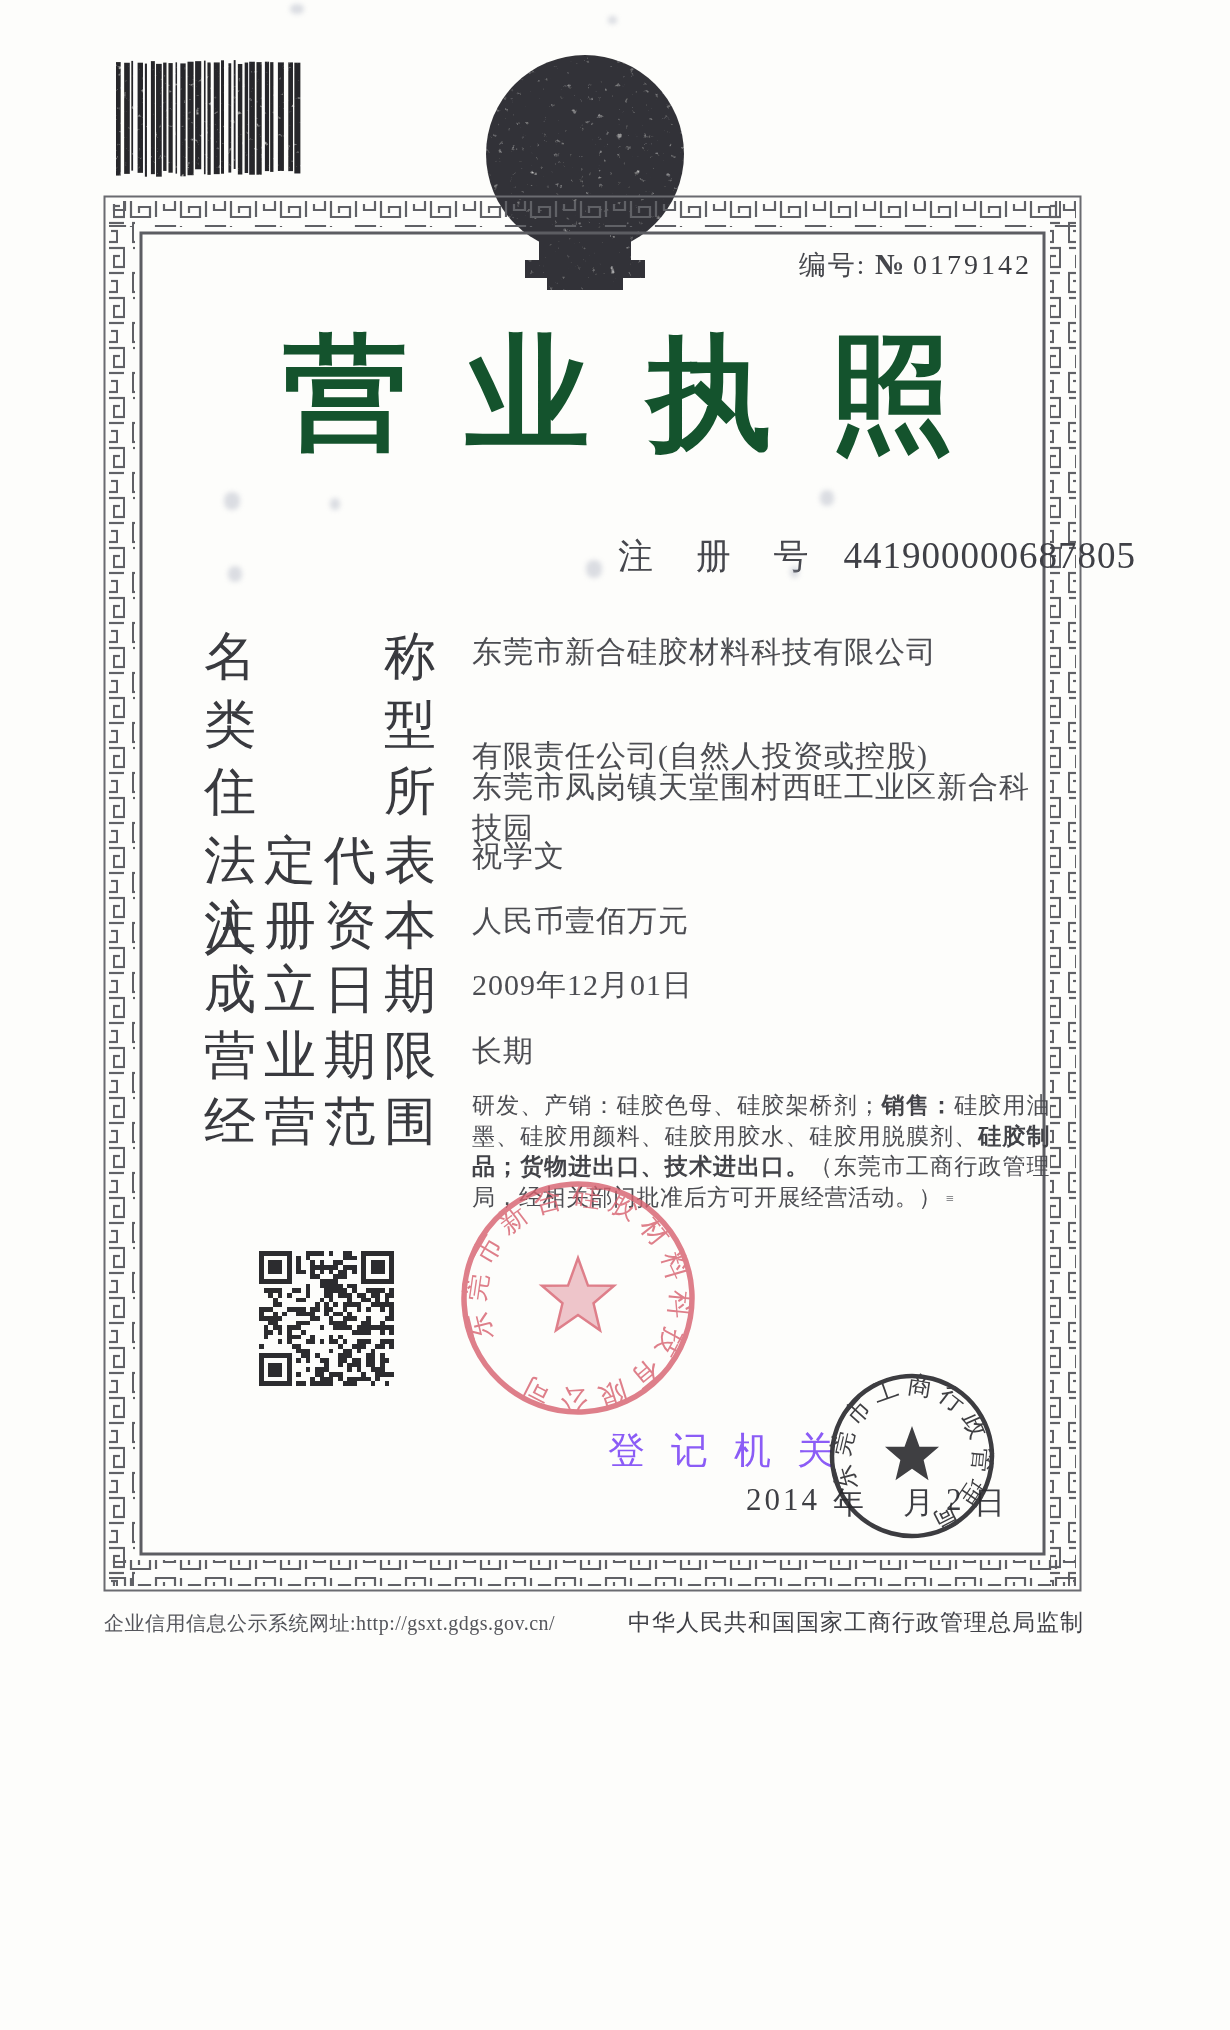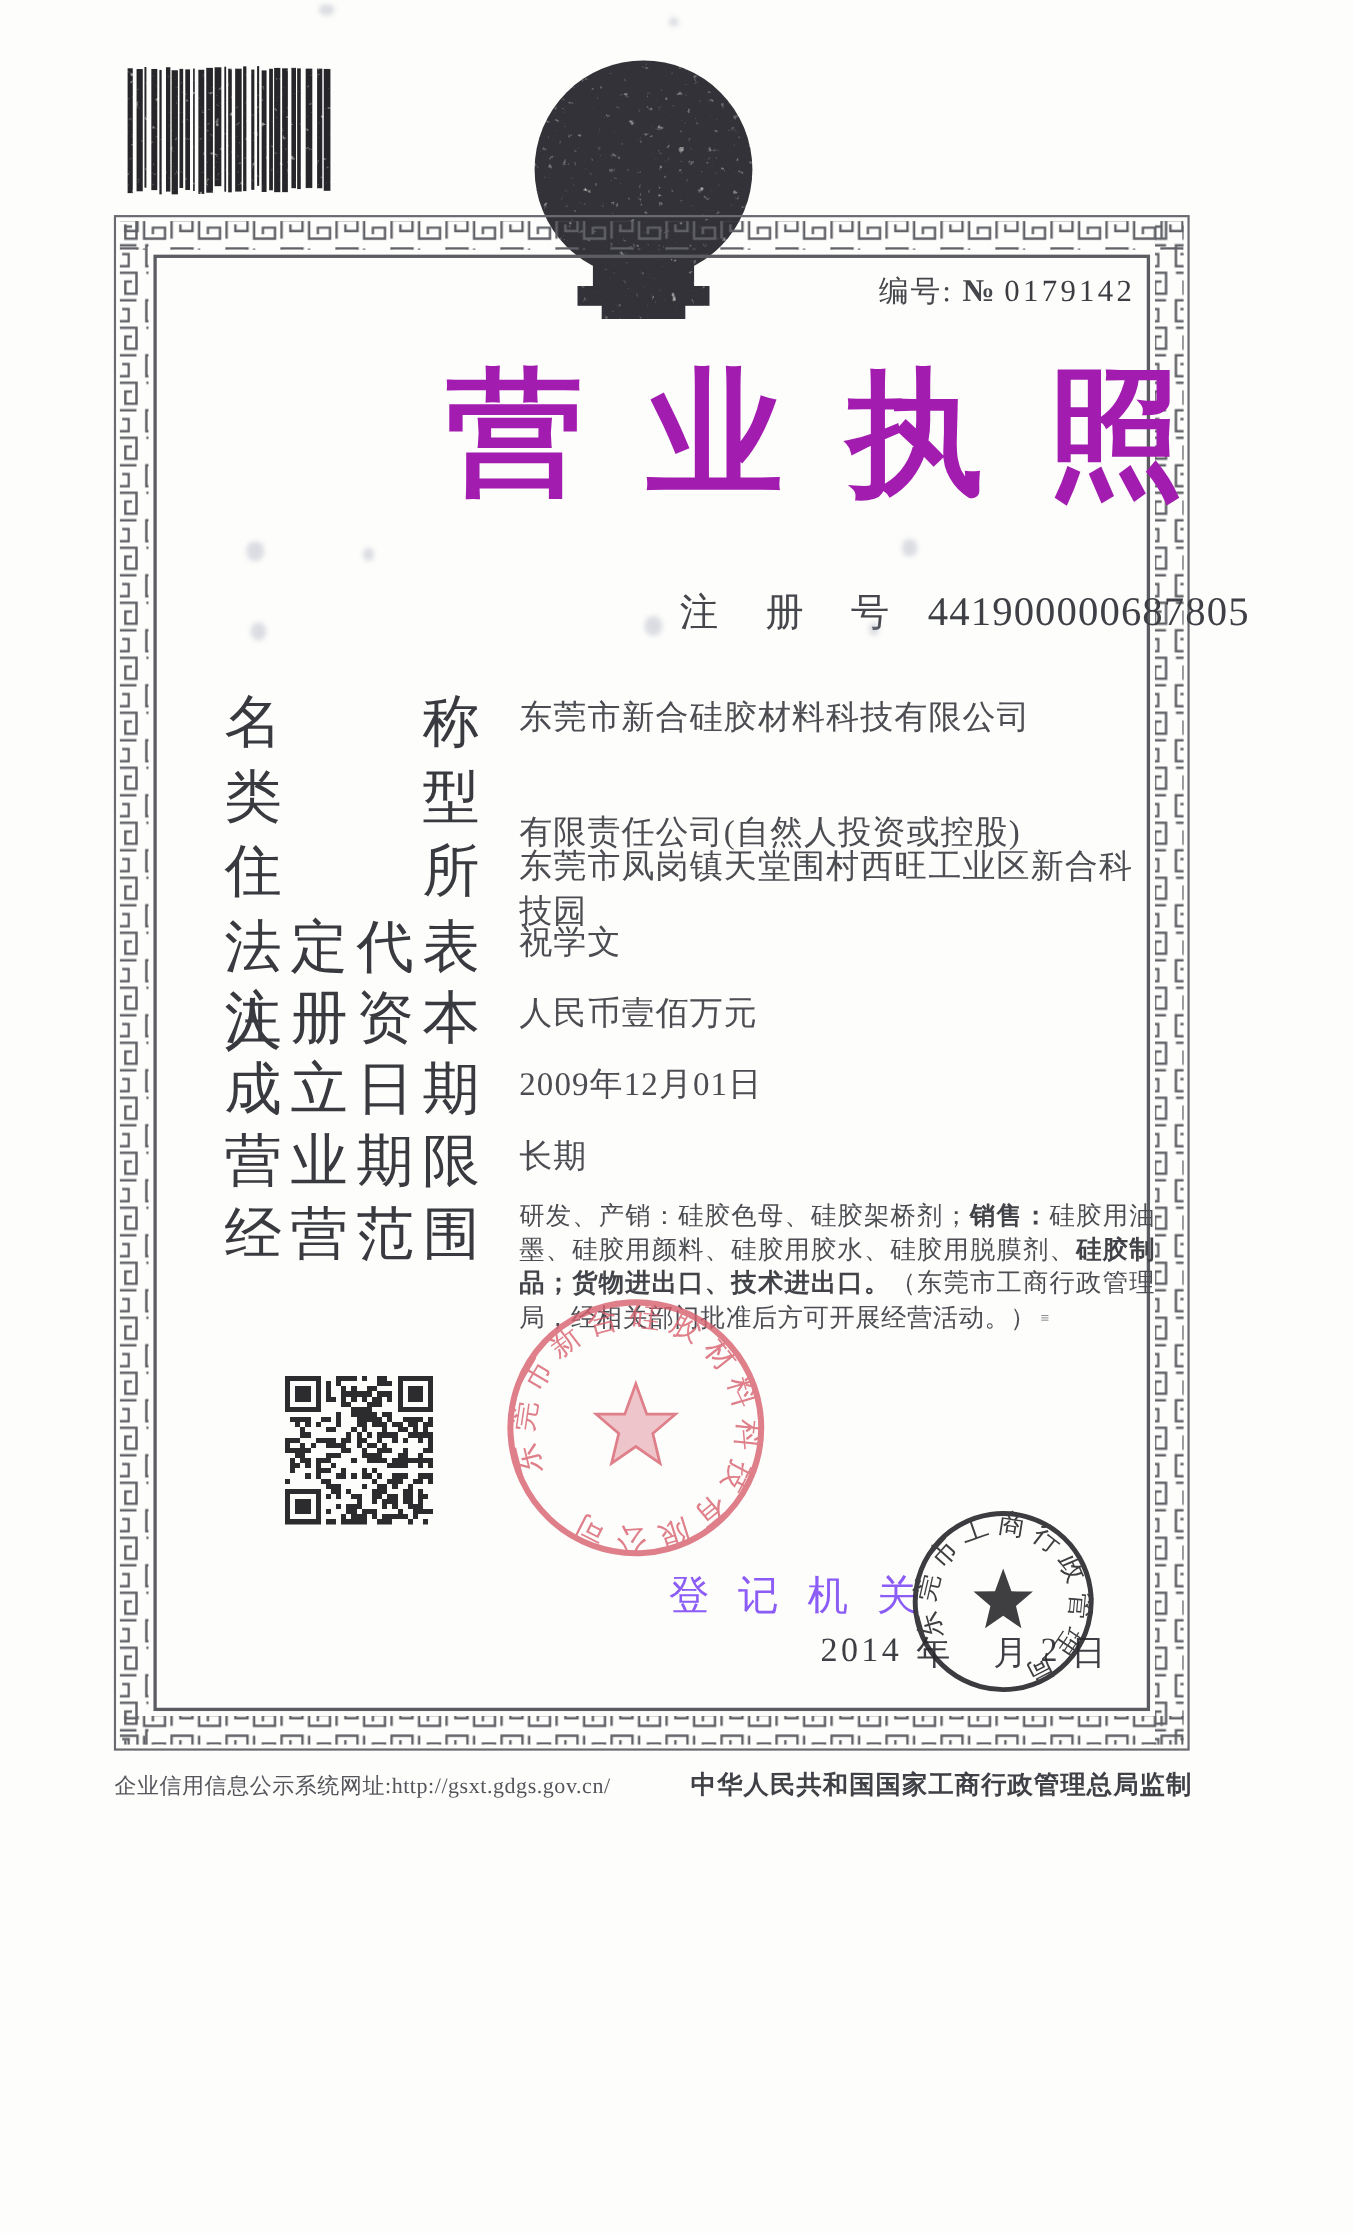--- a/index.html
+++ b/index.html
@@ -19,23 +19,23 @@
   
   #frame{left:103px;top:195px;width:979px;height:1397px;}
 
   
   #serial-line{top:247px;right:198px;font-size:27px;color:#46474c;letter-spacing:2px;white-space:nowrap;}
   #serial-line .no-mark{font-weight:bold;font-size:29px;letter-spacing:0;}
   #serial-line .serial-num{font-size:28px;letter-spacing:3px;color:#3c3d42;}
 
   
   #doc-title{
-    left:103px;top:312px;width:1031px;text-align:right;
+    left:103px;top:312px;width:1031px;text-align:center;
     font-family:"Liberation Sans", sans-serif;
-    font-size:124px;font-weight:800;color:#a21caf;
+    font-size:124px;font-weight:800;color:#14532d;
     letter-spacing:58px;text-indent:58px;white-space:nowrap;
     filter:blur(.4px);
   }
 
   
   #regno-line{top:533px;left:618px;white-space:nowrap;}
   #regno-line .reg-label{font-size:35px;letter-spacing:17px;color:#46474d;}
   #regno-line .reg-num{font-size:37px;letter-spacing:1px;color:#3f4046;margin-left:14px;}
 
   
@@ -69,21 +69,21 @@
   #registrar-label{left:608px;top:1426px;font-size:37px;letter-spacing:26px;color:#8b5cf6;white-space:nowrap;filter:blur(.3px);}
   .date-frag{top:1482px;font-size:31px;color:#3e3f44;white-space:nowrap;}
   #date-year{left:746px;letter-spacing:3px;}
   #date-year-unit{left:833px;}
   #date-month-unit{left:903px;}
   #date-day-digit{left:946px;}
   #date-day-unit{left:974px;}
 
   
   #footer-left{left:104px;top:1610px;font-size:20px;color:#54555b;letter-spacing:.5px;}
-  #footer-right{right:146px;top:1607px;font-size:23px;font-weight:700;color:#404147;letter-spacing:1px;}
+  #footer-right{right:146px;top:1607px;font-size:23px;font-weight:400;color:#404147;letter-spacing:1px;}
 
   
   .smudge{position:absolute;background:#9ba1b4;border-radius:45%;filter:blur(2.5px);opacity:.35;}
 </style>
 </head>
 <body>
 
 <svg id="barcode" class="abs" viewBox="0 0 196 124">
   <defs>
     <filter id="mottle" x="-15%" y="-15%" width="130%" height="130%">

